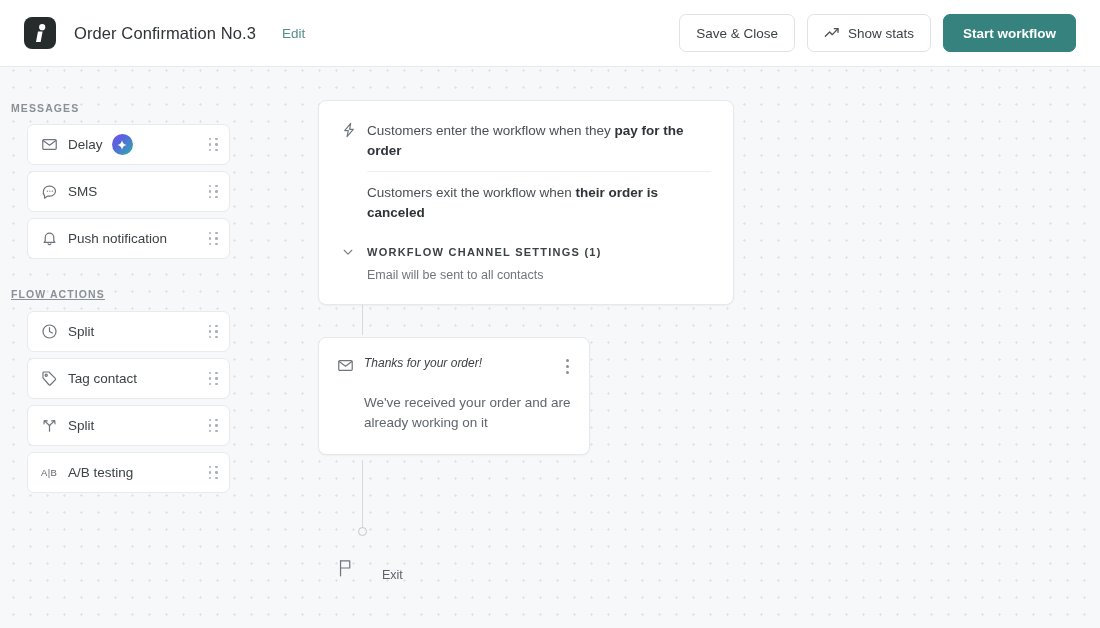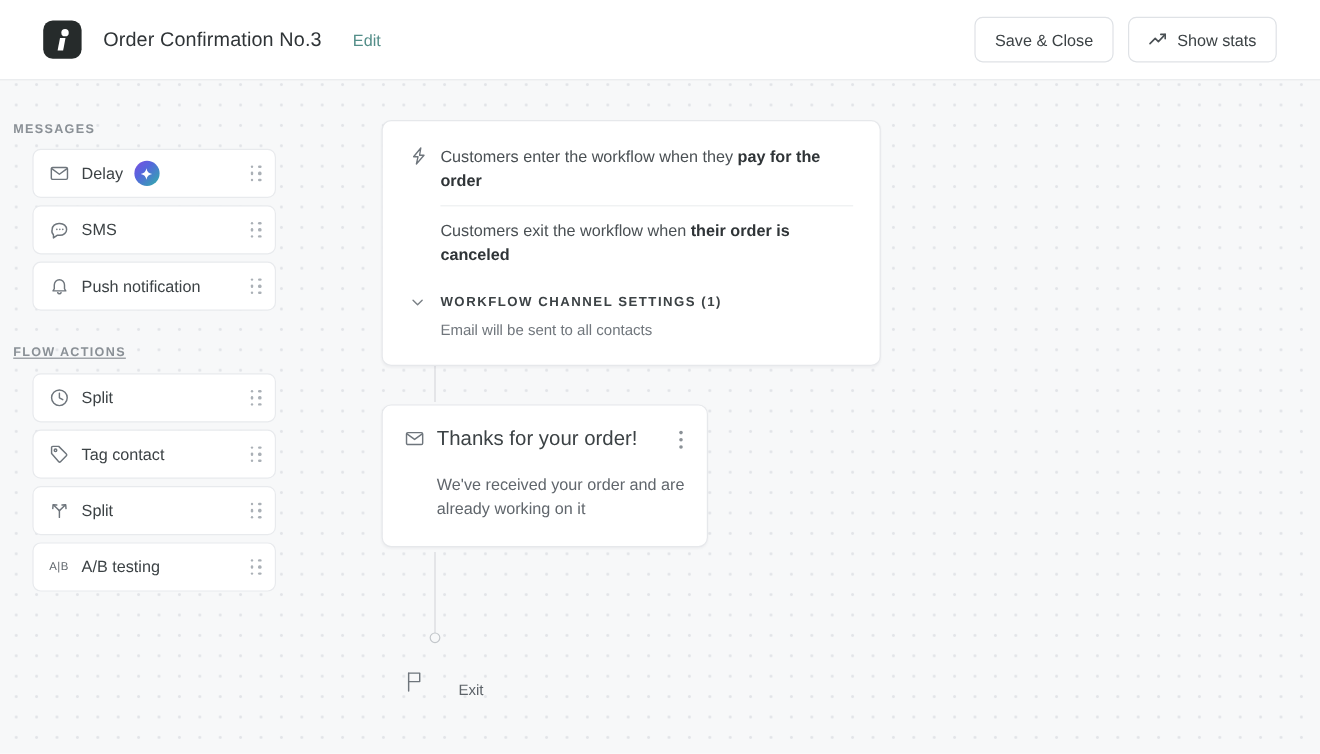--- a/index.html
+++ b/index.html
@@ -20,21 +20,21 @@
   
   .header {
     position: absolute;
     top: 0; left: 0;
     width: 1100px;
     height: 67px;
     background: #ffffff;
     border-bottom: 1px solid #e7e9ec;
     display: flex;
     align-items: center;
-    padding: 0 36px;
+    padding: 0 24px;
     z-index: 30;
   }
 
   .logo {
     width: 32px;
     height: 32px;
     border-radius: 8px;
     background: #262b2b;
     display: flex;
     align-items: center;
@@ -194,21 +194,21 @@
   }
   .settings-sub { font-size: 12.5px; color: #70767c; margin: 9px 0 0 26px; }
 
   .message-card {
     left: 318px; top: 281px;
     width: 272px;
     padding: 18px 18px 20px 18px;
   }
   .msg-head { display: flex; align-items: flex-start; }
   .msg-icon { width: 27px; flex: 0 0 auto; color: #6e757c; padding-top: 1px; }
-  .msg-title { font-size: 17px; color: #3c4245; flex: 1 1 auto; }
+  .msg-title { font-size: 12px; color: #3c4245; flex: 1 1 auto; font-style: italic; }
   .kebab { display: flex; flex-direction: column; gap: 3px; padding: 3px 2px; cursor: pointer; flex: 0 0 auto; }
   .kebab i { width: 3px; height: 3px; border-radius: 50%; background: #8b9197; display: block; }
   .msg-body { font-size: 13.5px; color: #60666c; line-height: 1.5; margin: 15px 0 0 27px; }
 
   .exit-node { position: absolute; left: 337px; top: 498px; display: flex; align-items: center; gap: 12px; }
   .exit-icon { color: #6e757c; display: flex; }
   .exit-label { font-size: 12.5px; color: #5d6369; margin-left: 16px; margin-top: 14px; }
 </style>
 </head>
 <body>
@@ -235,20 +235,23 @@
   <div class="btn">
     <span class="bicon">
       <svg width="16" height="16" viewBox="0 0 24 24" fill="none" stroke="#4a5054" stroke-width="2" stroke-linecap="round" stroke-linejoin="round">
         <polyline points="2,17 8.5,10.5 12.5,14.5 21,5.5"></polyline>
         <polyline points="15.5,5.5 21,5.5 21,11"></polyline>
       </svg>
     </span>
     <span>Show stats</span>
   </div>
 
+  <div class="btn btn-primary">
+    <span>Start workflow</span>
+  </div>
 </div>
 
 <div class="canvas">
 
   <div class="sidebar">
 
     <div class="group-label group-messages">MESSAGES</div>
 
     <div class="palette-item" style="top:68px">
       <span class="pi-icon">

